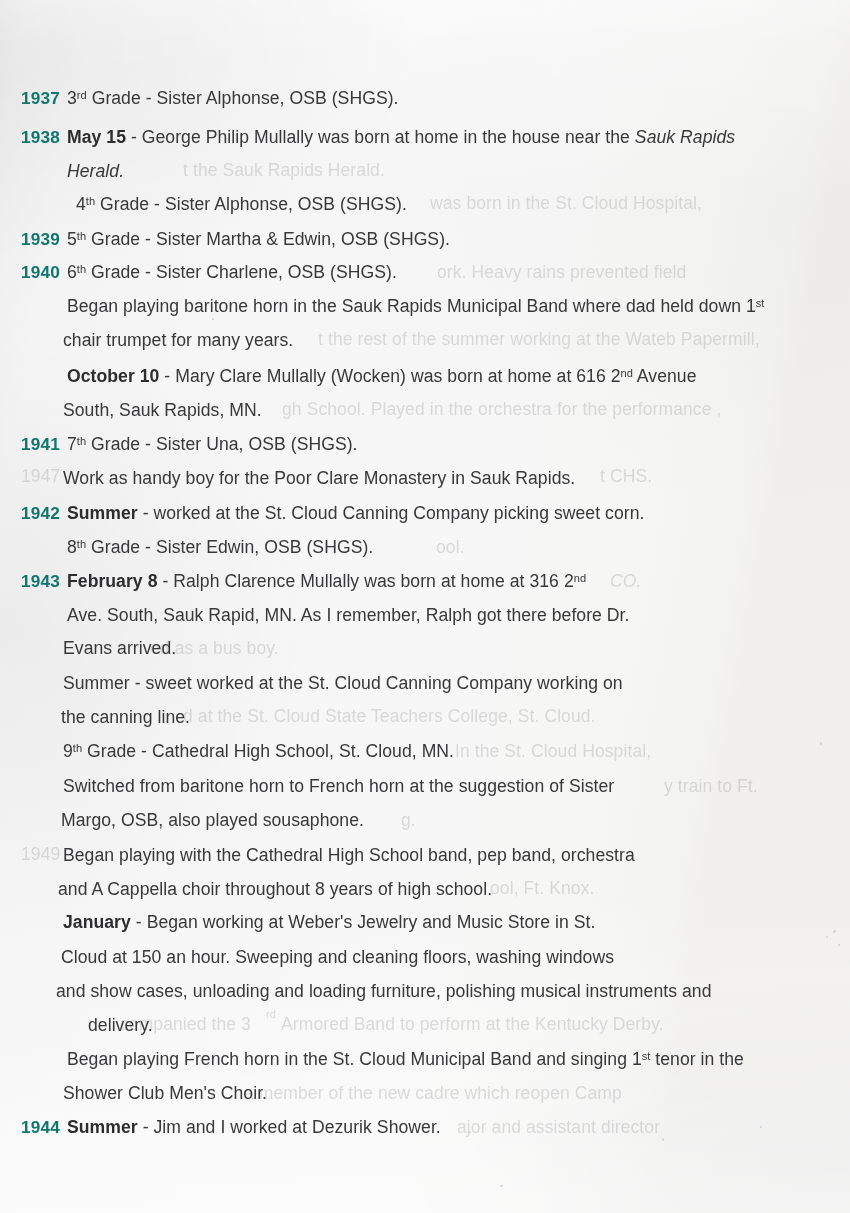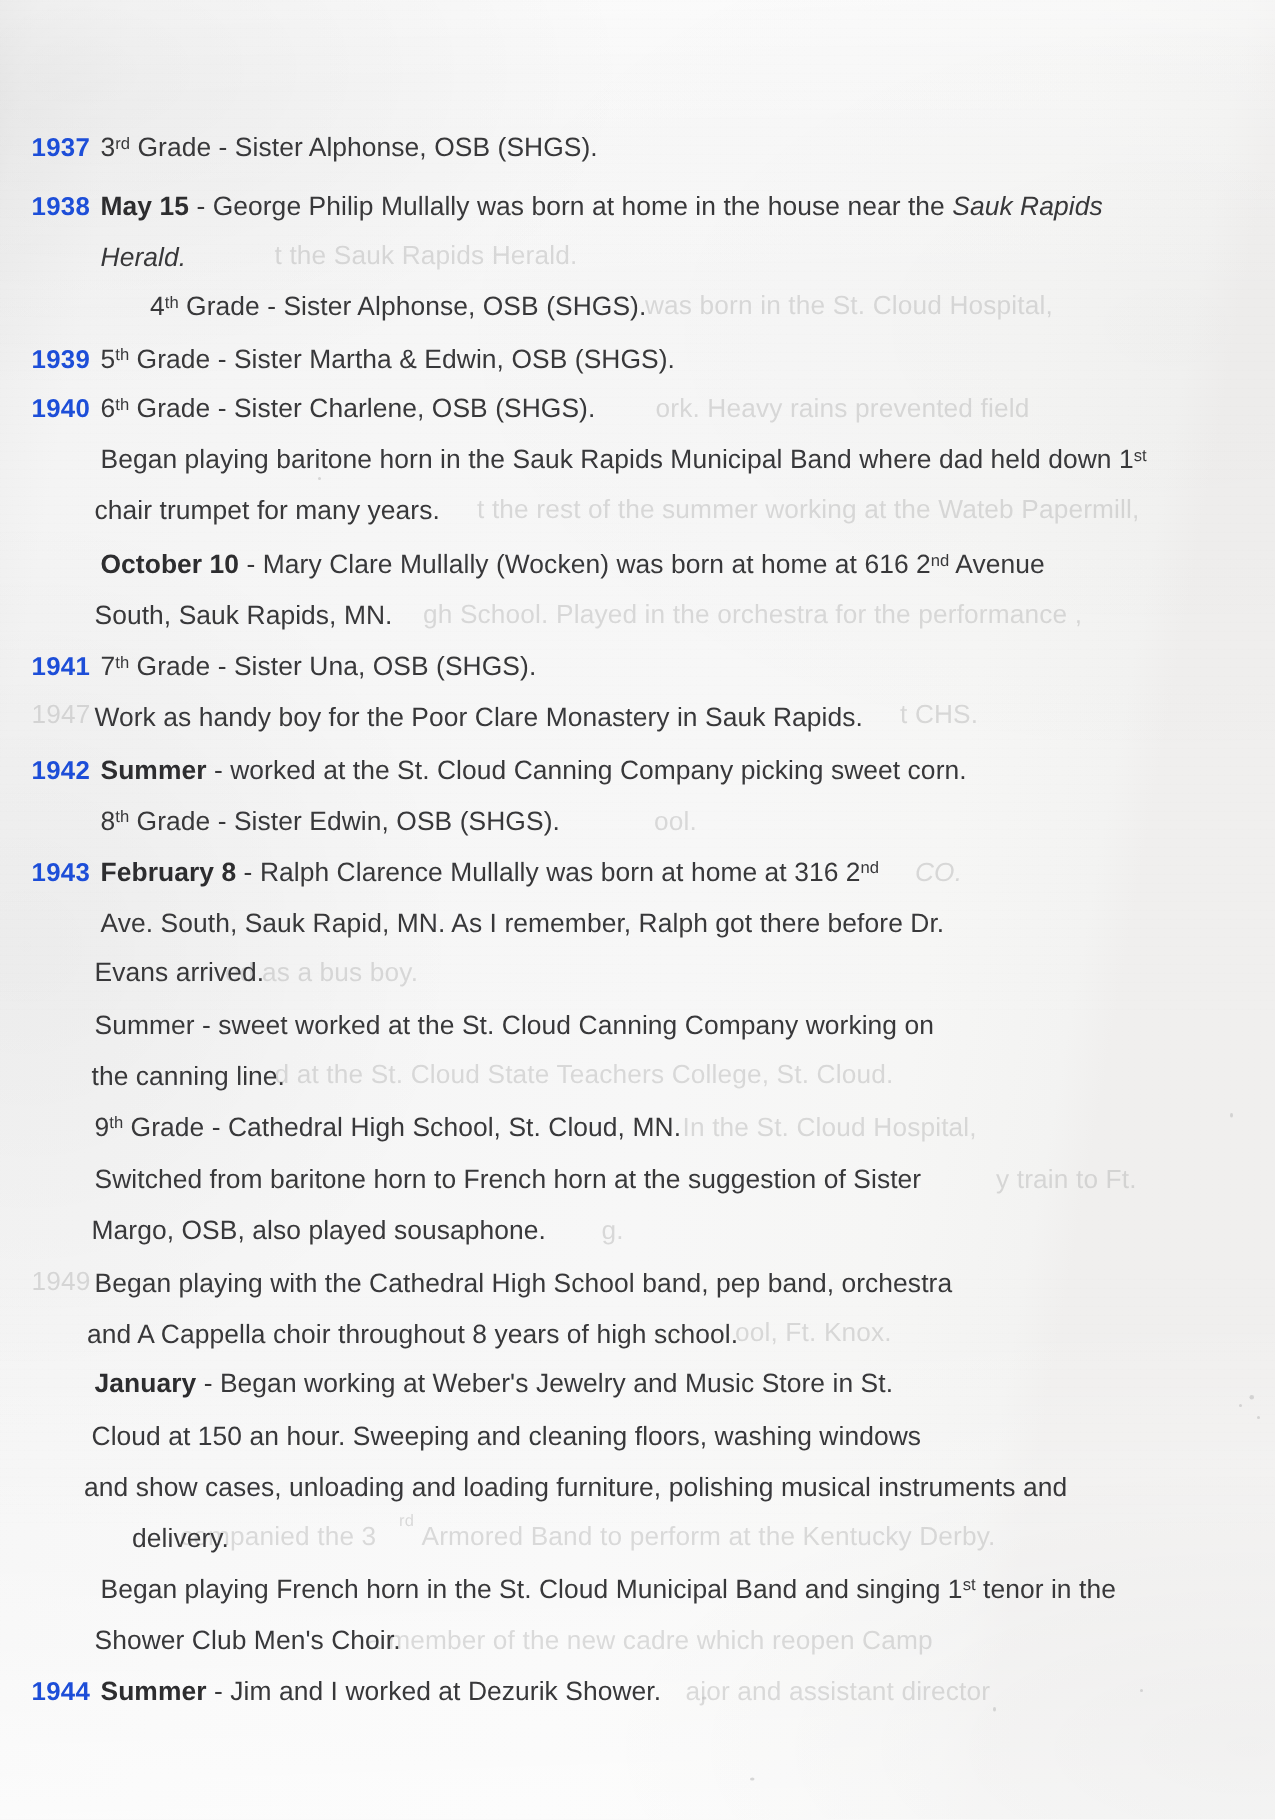--- a/index.html
+++ b/index.html
@@ -95,21 +95,21 @@
     color: #38383a;
     font-size: 17.6px;
     letter-spacing: 0.05px;
   }
   .entry-line .yr {
     position: absolute;
     left: 0;
     top: 0;
     font-weight: bold;
     font-size: 17.2px;
-    color: #1d4ed8;
+    color: #0f766e;
     letter-spacing: 0.2px;
   }
   .entry-line .tx { display: inline-block; }
   .entry-line b { font-weight: bold; color: #2d2d2f; }
   .entry-line i { font-style: italic; }
   .entry-line sup {
     font-size: 0.63em;
     vertical-align: 0.45em;
     letter-spacing: 0;
   }
@@ -148,21 +148,21 @@
       <div class="bleed-line" style="left: 266px; top: 1008px; font-size: 11px;">rd</div>
       <div class="bleed-line" style="left: 281px; top: 1014px;">Armored Band to perform at the Kentucky Derby.</div>
       <div class="bleed-line" style="left: 244px; top: 1083px;">a member of the new cadre which reopen Camp</div>
       <div class="bleed-line" style="left: 457px; top: 1117px;">ajor and assistant director</div>
     </div>
 
   <div class="doc-layer" id="doc-layer">
       <div class="entry-line" style="left: 67px; top: 88px;"><span class="yr" style="left: -46px;">1937</span><span class="tx">3<sup>rd</sup> Grade - Sister Alphonse, OSB (SHGS).</span></div>
       <div class="entry-line" style="left: 67px; top: 127px;"><span class="yr" style="left: -46px;">1938</span><span class="tx"><b>May 15</b> - George Philip Mullally was born at home in the house near the <i>Sauk Rapids</i></span></div>
       <div class="entry-line" style="left: 67px; top: 161px;"><span class="tx"><i>Herald.</i></span></div>
-      <div class="entry-line" style="left: 76px; top: 194px; margin-left: 24px;"><span class="tx">4<sup>th</sup> Grade - Sister Alphonse, OSB (SHGS).</span></div>
+      <div class="entry-line" style="left: 76px; top: 194px;"><span class="tx">4<sup>th</sup> Grade - Sister Alphonse, OSB (SHGS).</span></div>
       <div class="entry-line" style="left: 67px; top: 229px;"><span class="yr" style="left: -46px;">1939</span><span class="tx">5<sup>th</sup> Grade - Sister Martha &amp; Edwin, OSB (SHGS).</span></div>
       <div class="entry-line" style="left: 67px; top: 262px;"><span class="yr" style="left: -46px;">1940</span><span class="tx">6<sup>th</sup> Grade - Sister Charlene, OSB (SHGS).</span></div>
       <div class="entry-line" style="left: 67px; top: 296px;"><span class="tx">Began playing baritone horn in the Sauk Rapids Municipal Band where dad held down 1<sup>st</sup></span></div>
       <div class="entry-line" style="left: 63px; top: 330px;"><span class="tx">chair trumpet for many years.</span></div>
       <div class="entry-line" style="left: 67px; top: 366px;"><span class="tx"><b>October 10</b> - Mary Clare Mullally (Wocken) was born at home at 616 2<sup>nd</sup> Avenue</span></div>
       <div class="entry-line" style="left: 63px; top: 400px;"><span class="tx">South, Sauk Rapids, MN.</span></div>
       <div class="entry-line" style="left: 67px; top: 434px;"><span class="yr" style="left: -46px;">1941</span><span class="tx">7<sup>th</sup> Grade - Sister Una, OSB (SHGS).</span></div>
       <div class="entry-line" style="left: 63px; top: 468px;"><span class="tx">Work as handy boy for the Poor Clare Monastery in Sauk Rapids.</span></div>
       <div class="entry-line" style="left: 67px; top: 503px;"><span class="yr" style="left: -46px;">1942</span><span class="tx"><b>Summer</b> - worked at the St. Cloud Canning Company picking sweet corn.</span></div>
       <div class="entry-line" style="left: 67px; top: 537px;"><span class="tx">8<sup>th</sup> Grade - Sister Edwin, OSB (SHGS).</span></div>

